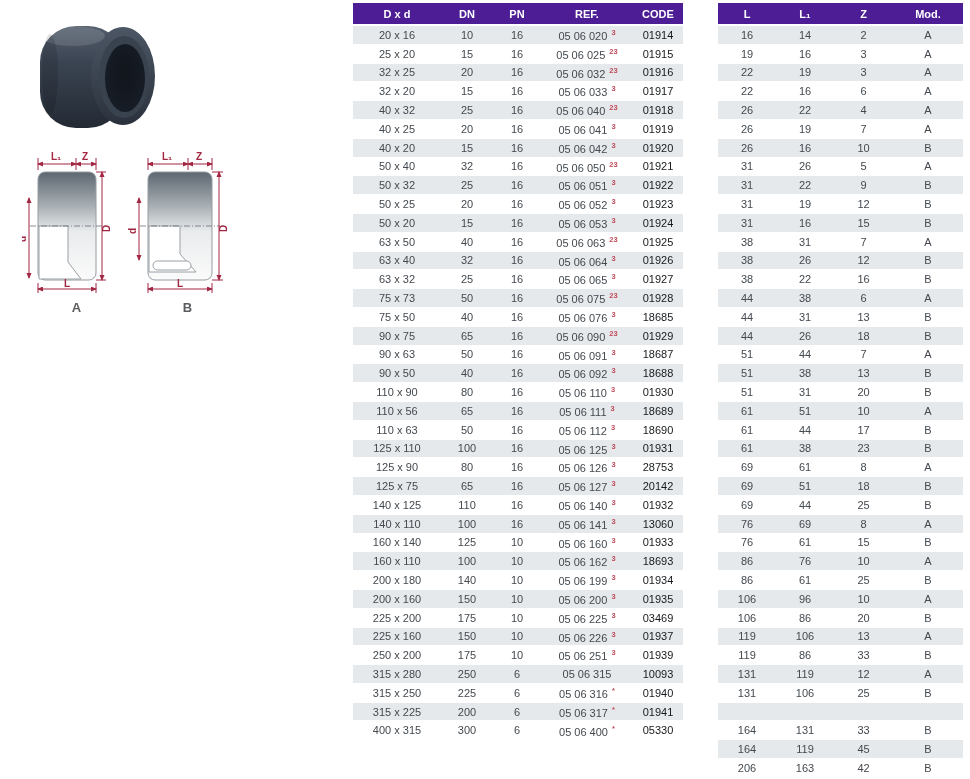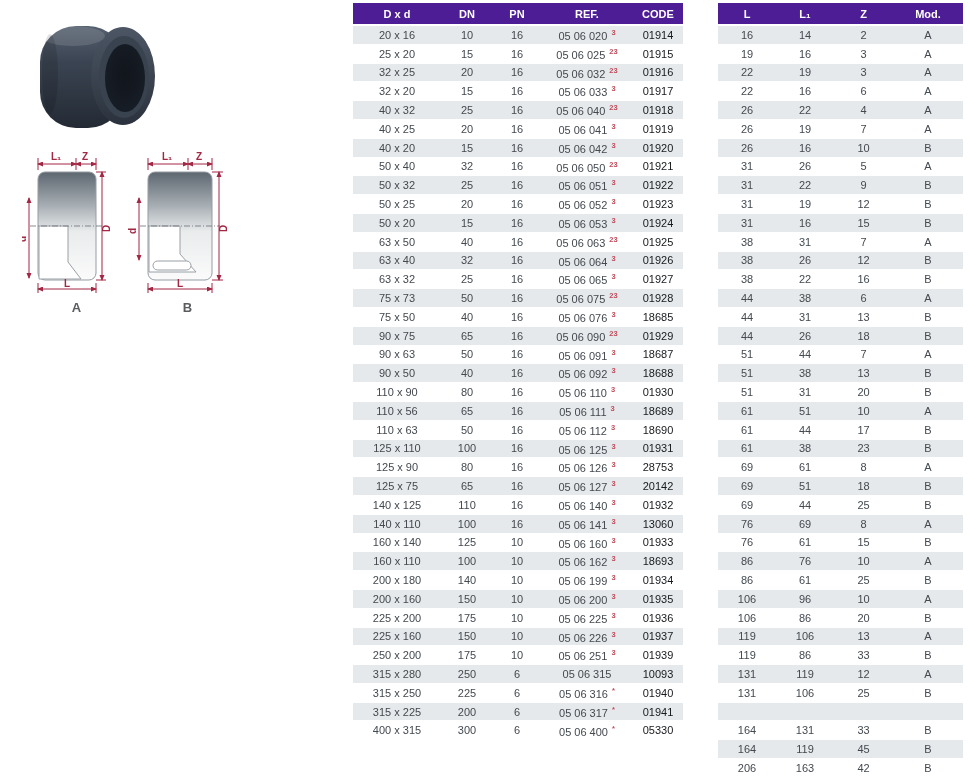--- a/index.html
+++ b/index.html
@@ -398,21 +398,21 @@
           <td>150</td>
           <td>10</td>
           <td>05 06 200 <sup class="note">3</sup></td>
           <td class="code">01935</td>
         </tr>
         <tr>
           <td>225 x 200</td>
           <td>175</td>
           <td>10</td>
           <td>05 06 225 <sup class="note">3</sup></td>
-          <td class="code">01936</td>
+          <td class="code">03469</td>
         </tr>
         <tr>
           <td>225 x 160</td>
           <td>150</td>
           <td>10</td>
           <td>05 06 226 <sup class="note">3</sup></td>
           <td class="code">01937</td>
         </tr>
         <tr>
           <td>250 x 200</td>

